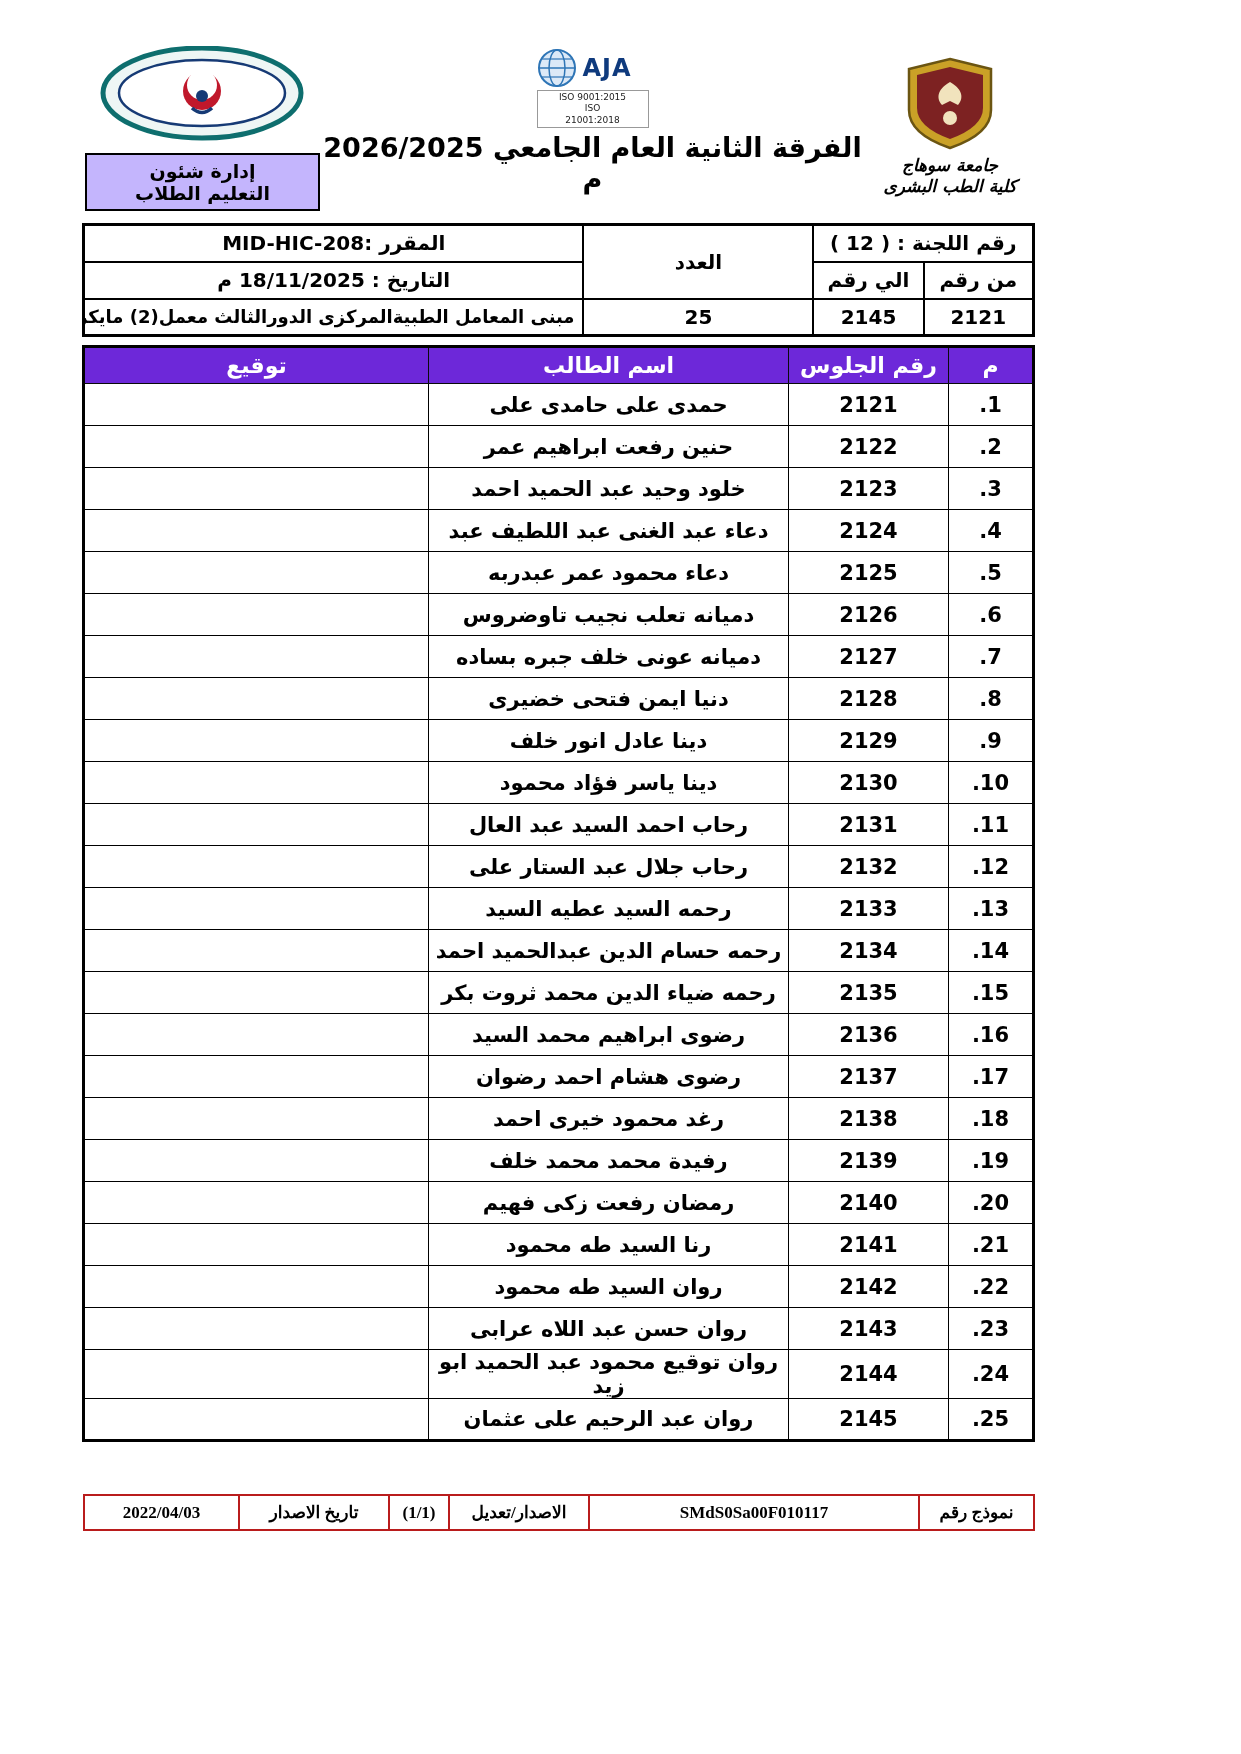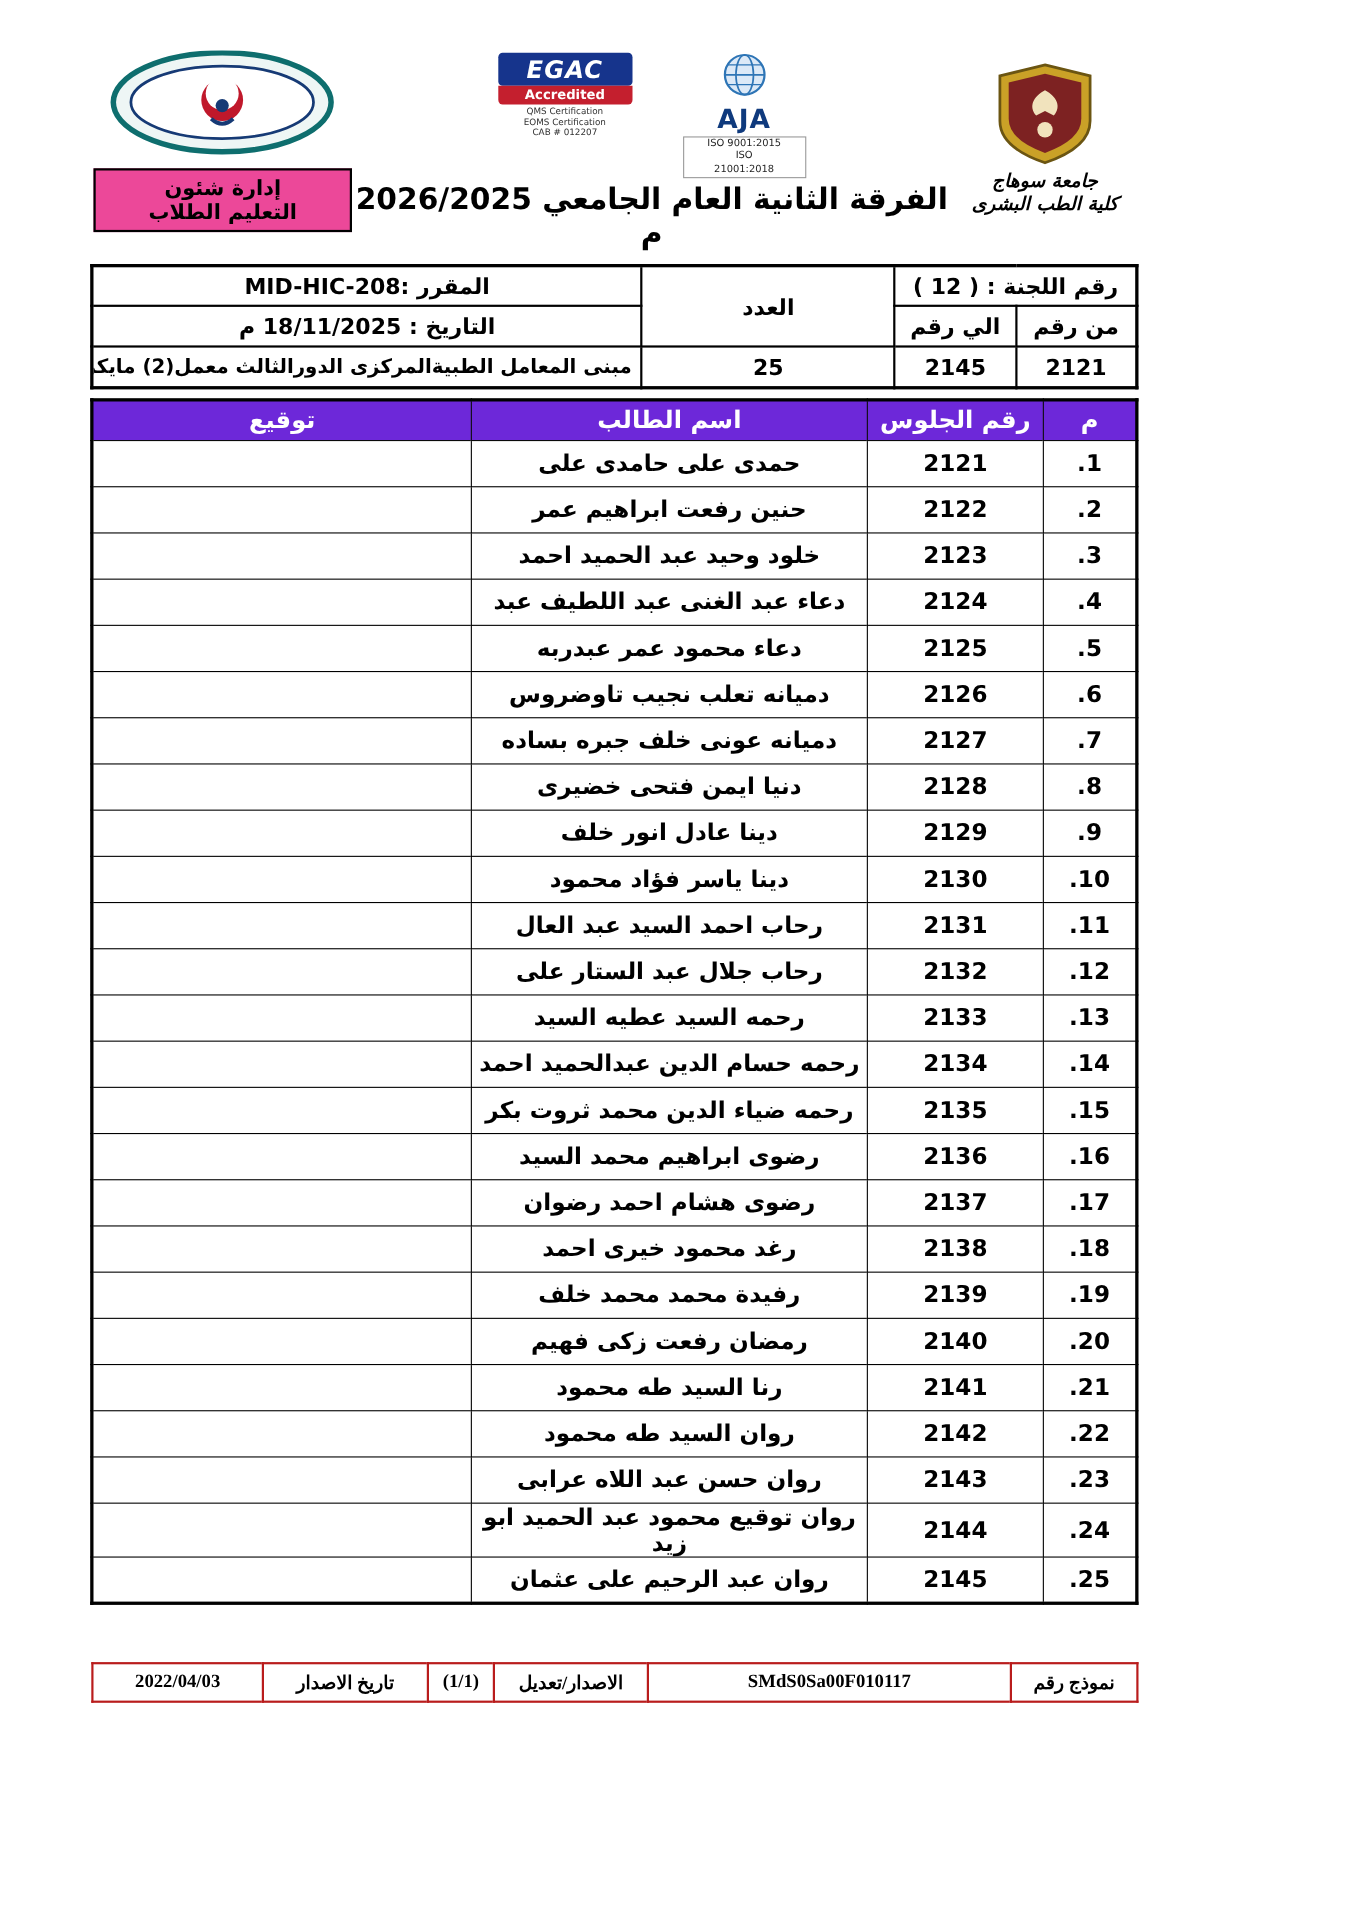--- a/index.html
+++ b/index.html
@@ -34,30 +34,30 @@
 
   .certs { display: flex; direction: ltr; justify-content: center; align-items: flex-start; gap: 46px; min-height: 78px; }
   .egac-badge { width: 122px; direction: ltr; text-align: center; }
   .egac-blue {
     background: #16348c; color: #fff; border-radius: 4px;
     font-style: italic; font-size: 22px; letter-spacing: 1px; padding: 4px 4px 1px;
   }
   .egac-acc { background: #c41f2e; color: #fff; font-size: 12px; padding: 1px 0 2px; border-radius: 0 0 4px 4px; }
   .egac-small { font-size: 8px; font-weight: 400; color: #333; line-height: 1.2; margin-top: 2px; }
   .aja-badge { width: 112px; direction: ltr; text-align: center; }
-  .aja-top { display: flex; align-items: center; gap: 6px; flex-direction: column; }
+  .aja-top { display: flex; align-items: center; gap: 6px; }
   .aja-name { color: #0f3a7d; font-size: 24px; letter-spacing: 1px; }
   .aja-small { font-size: 9px; font-weight: 400; color: #222; line-height: 1.25; margin-top: 2px; border: 1px solid #999; padding: 1px 20px; display: inline-block; }
 
   .doc-title { font-size: 30px; margin-top: 6px; }
   .doc-subtitle { font-size: 27px; margin-top: 4px; }
 
   .admin-box {
     display: inline-block; border: 2.5px solid #000; padding: 5px 28px;
-    font-size: 19px; margin-top: 8px; background: #ec4899;
+    font-size: 19px; margin-top: 8px; background: #c4b5fd;
   }
 
   
   table { border-collapse: collapse; table-layout: fixed; width: 950px; background: #fff; }
 
   .info-table { border: 3px solid #000; }
   .info-table td {
     border: 2px solid #000; height: 37px; text-align: center;
     font-size: 20px; font-weight: 700; padding: 2px 8px; overflow: hidden; white-space: nowrap;
   }
@@ -95,29 +95,20 @@
           <path d="M46 11 L79 19 V52 Q79 71 46 83 Q13 71 13 52 V19 Z" fill="#7d2222"></path>
           <path d="M46 26 c-11 6 -15 15 -8 23 l8 -4 8 4 c7 -8 3 -17 -8 -23 Z" fill="#f1e3bd"></path>
           <circle cx="46" cy="62" r="7" fill="#f1e3bd"></circle>
         </svg>
         <div class="uni-line">جامعة سوهاج</div>
         <div class="uni-line">كلية الطب البشرى</div>
       </div>
 
       <div class="hdr-center">
         <div class="certs">
-          <div class="egac-badge">
-            <div class="egac-blue">EGAC</div>
-            <div class="egac-acc">Accredited</div>
-            <div class="egac-small">
-              <div>QMS Certification</div>
-              <div>EOMS Certification</div>
-              <div>CAB # 012207</div>
-            </div>
-          </div>
           <div class="aja-badge">
             <div class="aja-top">
               <svg width="40" height="40" viewBox="0 0 40 40" aria-hidden="true">
                 <circle cx="20" cy="20" r="18" fill="#dce9f7" stroke="#2e75b6" stroke-width="2"></circle>
                 <ellipse cx="20" cy="20" rx="8" ry="18" fill="none" stroke="#2e75b6" stroke-width="1.5"></ellipse>
                 <line x1="2" y1="20" x2="38" y2="20" stroke="#2e75b6" stroke-width="1.5"></line>
                 <line x1="4" y1="11" x2="36" y2="11" stroke="#2e75b6" stroke-width="1.2"></line>
                 <line x1="4" y1="29" x2="36" y2="29" stroke="#2e75b6" stroke-width="1.2"></line>
               </svg>
               <span class="aja-name">AJA</span>

